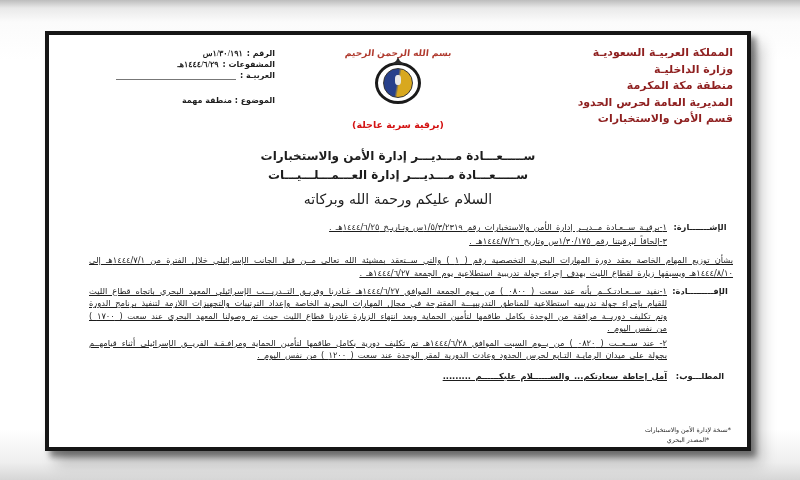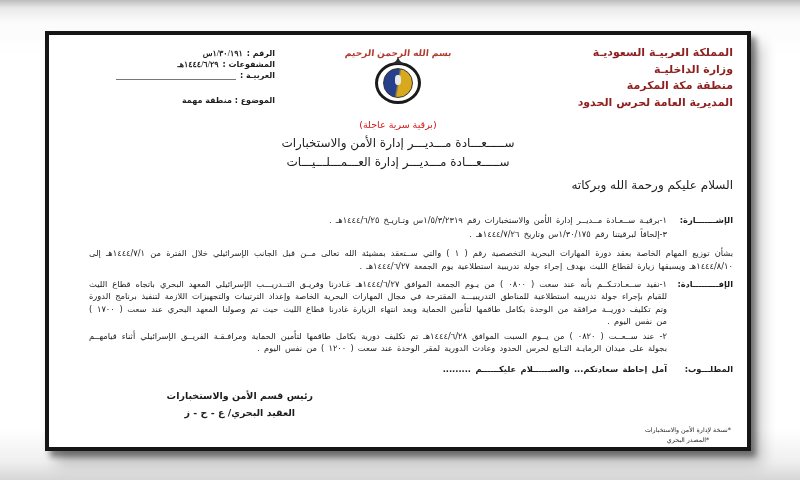--- a/index.html
+++ b/index.html
@@ -26,48 +26,49 @@
   .blank-line{display:inline-block;width:120px;border-bottom:1px solid #777;height:7px;margin-right:4px;}
   .subject-short{margin-top:16px;font-weight:bold;}
   .bismillah{color:#b03a2e;font-size:9px;font-weight:bold;letter-spacing:1px;transform:skewX(-6deg);display:inline-block;}
   .emblem{width:46px;height:42px;margin:2px auto 1px;border:3px solid #1a1a1a;border-radius:50%;background:#fff;
           display:flex;align-items:center;justify-content:center;position:relative;box-sizing:border-box;}
   .emblem:before{content:"";position:absolute;top:-8px;left:50%;transform:translateX(-50%);
                  width:12px;height:7px;background:#2a2a2a;clip-path:polygon(50% 0,65% 55%,100% 100%,0 100%,35% 55%);}
   .emblem-inner{width:28px;height:28px;border-radius:50%;border:1px solid #333;
                 background:linear-gradient(100deg,#27408b 46%,#d8a81f 54%);position:relative;}
   .emblem-inner:after{content:"";position:absolute;top:6px;left:11px;width:6px;height:10px;background:#e9e9e9;border-radius:40%;}
-  .classification{color:#d41414;font-weight:normal;font-size:9.5px;margin-top:15px;}
+  .classification{color:#d41414;font-weight:bold;font-size:9.5px;margin-top:15px;}
   
-  .addressees{text-align:center;font-weight:normal;font-size:12px;line-height:1.55;margin-top:4px;}
-  .greeting{font-size:12px;margin:7px 0 22px;}
+  .addressees{text-align:center;font-weight:bold;font-size:12px;line-height:1.55;margin-top:17px;}
+  .greeting{text-align:center;font-size:14px;margin:7px 0 14px;}
   
   .section{display:flex;font-size:8.3px;line-height:1.5;margin-bottom:6px;word-spacing:1.5px;letter-spacing:.1px;}
-  .sec-label{flex:0 0 66px;font-weight:bold;white-space:nowrap;}
-  .sec-body{flex:1;text-align:justify;padding-left:26px;}
+  .sec-label{flex:0 0 66px;font-weight:bold;white-space:nowrap;text-align:center;}
+  .sec-body{flex:1;text-align:justify;padding-left:26px;text-decoration:underline;}
   .ref-item{margin-bottom:1px;}
   .st-item{margin-bottom:2px;text-align:justify;}
   .request-text{font-weight:bold;}
   
   .signature{width:max-content;margin:12px 420px 0 0;text-align:center;font-weight:bold;font-size:9.5px;line-height:1.8;}
   
   .footnotes{position:absolute;bottom:3px;right:16px;font-size:6.3px;line-height:1.5;text-align:center;color:#2a2a2a;}
 </style>
 </head>
 <body>
 
 <div class="page">
 
   <div class="hdr">
 
     <div class="hdr-right">
       <div>المملكة العربيـة السعوديـة</div>
       <div>وزارة الداخليـة</div>
       <div>منطقة مكة المكرمة</div>
       <div>المديرية العامة لحرس الحدود</div>
+      <div>قسم الأمن والاستخبارات</div>
     </div>
 
     <div class="hdr-center">
       <span class="bismillah">بسم الله الرحمن الرحيم</span>
       <div class="emblem">
         <div class="emblem-inner"></div>
       </div>
       <div class="classification">(برقية سرية عاجلة)</div>
     </div>
 
@@ -117,23 +118,19 @@
       <div class="st-item">١-نفيد ســعـادتـكــم بأنه عند سعت ( ٠٨٠٠ ) من يـوم الجمعة الموافق ١٤٤٤/٦/٢٧هـ غـادرنا وفريـق التــدريـــب الإسرائيلي المعهد البحري باتجاه قطاع الليث للقيام بإجراء جولة تدريبيه استطلاعية للمناطق التدريبيـــة المقترحة في مجال المهارات البحرية الخاصة وإعداد الترتيبات والتجهيزات اللازمة لتنفيذ برنامج الدورة وتم تكليف دوريــة مرافقة من الوحدة بكامل طاقمها لتأمين الحماية وبعد انتهاء الزيارة غادرنا قطاع الليث حيث تم وصولنا المعهد البحري عند سعت ( ١٧٠٠ ) من نفس اليوم .</div>
       <div class="st-item">٢- عند ســعــت ( ٠٨٢٠ ) من يــوم السبت الموافق ١٤٤٤/٦/٢٨هـ  تم تكليف دورية بكامل طاقمها لتأمين الحماية ومرافـقـة الفريــق الإسرائيلي أثناء قيامهــم بجولة على ميدان الرمايـة التـابع لحرس الحدود وعادت الدورية لمقر الوحدة عند سعت ( ١٢٠٠ ) من نفس اليوم .</div>
     </div>
   </div>
 
   <div class="section">
     <div class="sec-label">المطلـــوب:</div>
     <div class="sec-body request-text">آمل إحاطة سعادتكم... والســــــلام عليكــــــم .........</div>
   </div>
 
-  <div class="signature">
-    <div>رئيس قسم الأمن والاستخبارات</div>
-    <div>العقيد البحري/ ع - ح - ز</div>
-  </div>
 
   <div class="footnotes">
     <div>*نسخة لإدارة الأمن والاستخبارات</div>
     <div>*المصدر البحري</div>
   </div>
 
 </div>
 
 </body></html>

